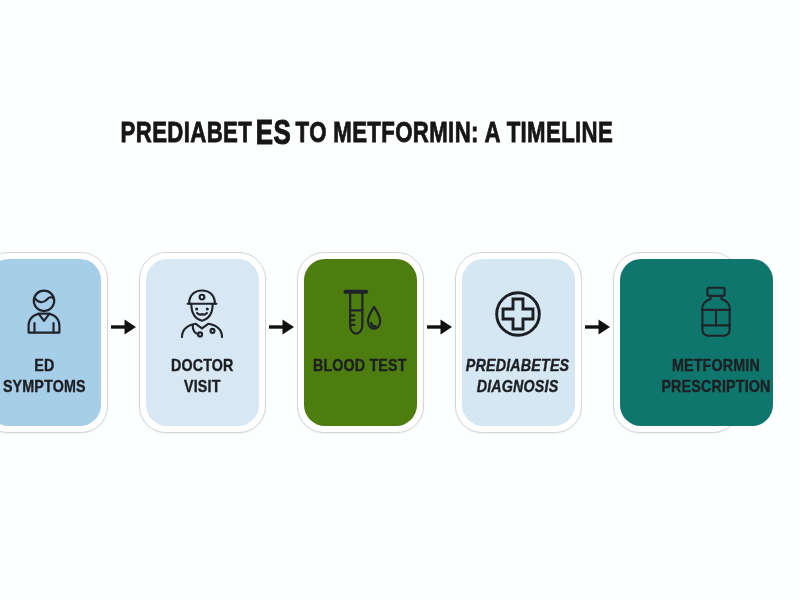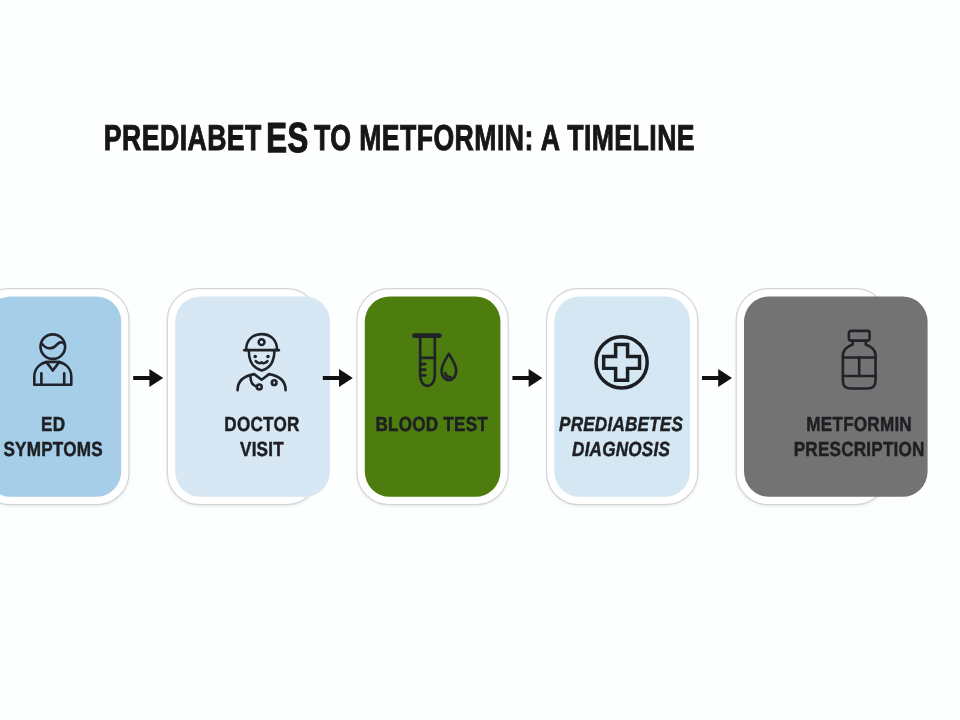--- a/index.html
+++ b/index.html
@@ -3,34 +3,34 @@
 <meta charset="utf-8">
 <style>
   html,body{margin:0;padding:0;}
   body{
     width:800px;height:600px;overflow:hidden;position:relative;
     background:#fdfefe;
     font-family:"Liberation Sans","DejaVu Sans",sans-serif;
     -webkit-font-smoothing:antialiased;
   }
   .title-wrap{
-    position:absolute;top:96px;left:0;width:700px;
-    text-align:left;white-space:nowrap;
+    position:absolute;top:112px;left:0;width:700px;
+    text-align:right;white-space:nowrap;
   }
   .title-inner{
     display:inline-block;transform:scaleX(0.74);transform-origin:50% 50%;
     color:#161616;font-weight:700;font-size:30px;letter-spacing:0.5px;
     -webkit-text-stroke:0.8px #161616;
   }
   .title-es{
     font-size:35px;vertical-align:-2px;margin:0 6px 0 5px;
     -webkit-text-stroke:1.1px #161616;
   }
   .flow-row{
-    position:absolute;top:240px;left:0;width:720px;
+    position:absolute;top:252px;left:0;width:720px;
     display:flex;justify-content:center;align-items:flex-start;
   }
   .card{
     width:113px;height:167px;
     background:#ffffff;border:1px solid #d2d6d8;border-radius:27px;
     padding:6px;box-shadow:0 1px 2px rgba(0,0,0,0.05);
     flex:0 0 auto;
   }
   .card-inner{
     width:100%;height:100%;border-radius:21px;
@@ -86,21 +86,21 @@
   </div>
 
   <div class="arrow-cell">
     <svg width="27" height="22" viewBox="0 0 27 22">
       <path d="M1,11 H16" stroke="#111" stroke-width="3.4" fill="none"></path>
       <polygon points="14.5,3.6 26,11 14.5,18.4" fill="#111"></polygon>
     </svg>
   </div>
 
   <div class="card">
-    <div class="card-inner" style="background: rgb(215, 232, 244); padding-left: 16px;">
+    <div class="card-inner" style="background: rgb(215, 232, 244);">
       <div class="icon-box">
         <svg width="64" height="58" viewBox="0 0 72 64">
           <path class="stroke-ic" d="M21.5,20.5 C21.5,10.5 28,5.5 36,5.5 C44,5.5 50.5,10.5 50.5,20.5"></path>
           <path class="stroke-ic" d="M19.8,20.5 H52.2"></path>
           <circle class="stroke-ic" cx="36" cy="13" r="2.7"></circle>
           <path class="stroke-ic" d="M24,20.5 C24,30.5 28,37.5 36,39.5 C44,37.5 48,30.5 48,20.5"></path>
           <circle cx="30" cy="26.5" r="1.7" fill="#20242a"></circle>
           <circle cx="42" cy="26.5" r="1.7" fill="#20242a"></circle>
           <path class="stroke-ic" d="M30.5,30.8 C32.4,33 34.8,33.2 36,31.9 C37.2,33.2 39.6,33 41.5,30.8"></path>
           <path class="stroke-ic" d="M13.5,58 C13.5,49 20.5,44.5 29,43 L36,48.2 L43,43 C51.5,44.5 58.5,49 58.5,58"></path>
@@ -167,21 +167,21 @@
   </div>
 
   <div class="arrow-cell">
     <svg width="27" height="22" viewBox="0 0 27 22">
       <path d="M1,11 H16" stroke="#111" stroke-width="3.4" fill="none"></path>
       <polygon points="14.5,3.6 26,11 14.5,18.4" fill="#111"></polygon>
     </svg>
   </div>
 
   <div class="card">
-    <div class="card-inner" style="background: #737373; padding-left: 40px;">
+    <div class="card-inner" style="background: #0f766e; padding-left: 40px;">
       <div class="icon-box">
         <svg width="58" height="64" viewBox="0 0 64 68">
           <rect class="stroke-ic" x="22.5" y="5" width="19" height="9" rx="2"></rect>
           <path class="stroke-ic" d="M26,14 V17.5 C20.5,19.5 17,22.2 17,27.5 V51 C17,55.5 20,58 25,58 H39 C44,58 47,55.5 47,51 V27.5 C47,22.2 43.5,19.5 38,17.5 V14"></path>
           <path class="stroke-ic" d="M17,29.5 H47"></path>
           <path class="stroke-ic" d="M17,46.5 H47"></path>
           <path class="stroke-ic" d="M32,29.5 V46.5"></path>
         </svg>
       </div>
       <div class="step-label">

